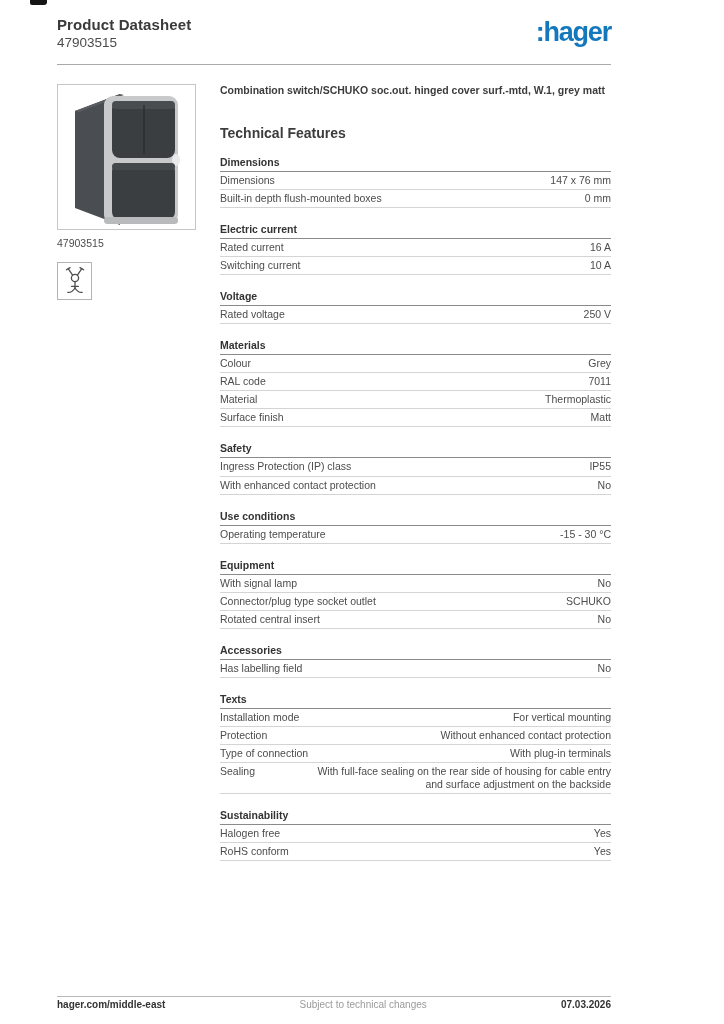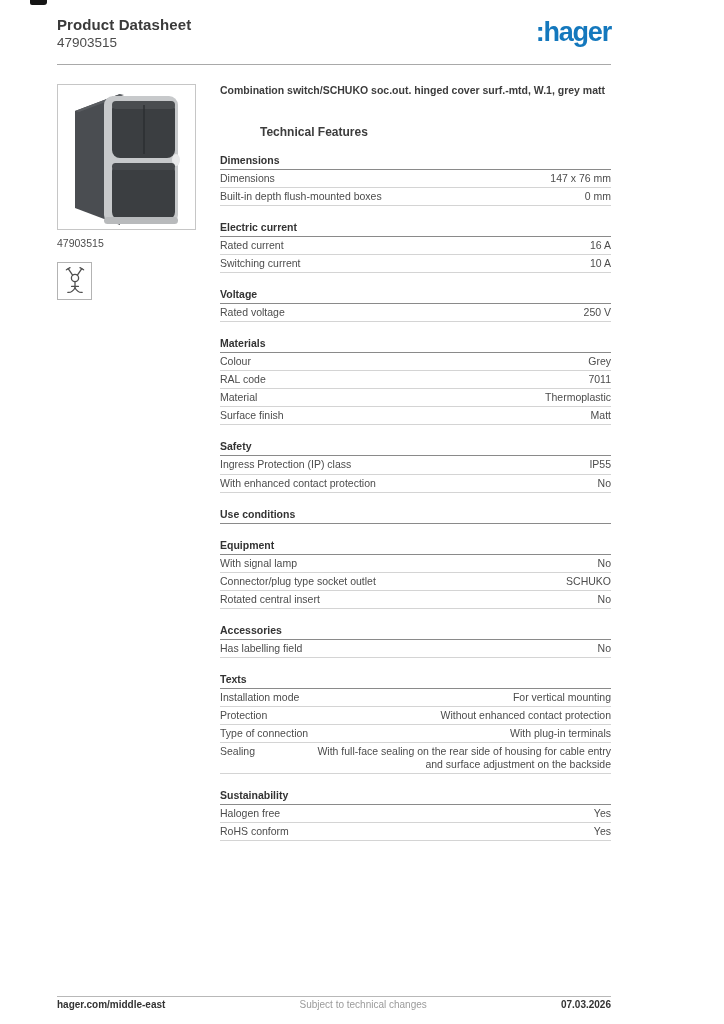--- a/index.html
+++ b/index.html
@@ -21,21 +21,21 @@
   .cols { display:flex; margin-top:19px; }
   .leftcol { width:140px; flex:0 0 140px; }
   .imgbox { width:139px; height:146px; border:1px solid #c6c6c6; background:#fff;
             display:flex; align-items:center; justify-content:center; }
   .caption { font-size:10.5px; color:#4c4c4c; margin-top:7px; }
   .symbox { width:35px; height:38px; border:1px solid #b3b3b3; margin-top:13px;
             display:flex; align-items:center; justify-content:center; }
 
   .content { flex:1; margin-left:23px; }
   .prod-title { font-size:10.5px; font-weight:bold; color:#3c3c3c; line-height:1.3; margin-bottom:27px; }
-  .tech-feat { font-size:12px; font-weight:bold; color:#3c3c3c; margin-bottom:2px;margin-left:40px; }
+  .tech-feat { font-size:14px; font-weight:bold; color:#3c3c3c; margin-bottom:2px; }
 
   .sec { margin-top:15px; }
   .sec-title { font-size:10.5px; font-weight:bold; color:#333333;
                border-bottom:1px solid #8a8a8a; padding-bottom:3px; }
   .row { display:flex; justify-content:space-between; align-items:flex-start;
          border-bottom:1px solid #d4d4d4; padding:2px 0 2.5px; font-size:10.5px; line-height:1.2; }
   .row-label { color:#4c4c4c; white-space:nowrap; padding-right:12px; }
   .row-value { color:#4c4c4c; text-align:right; max-width:76%; }
 
   
@@ -160,20 +160,24 @@
                 <span class="row-label">Ingress Protection (IP) class</span>
                 <span class="row-value">IP55</span>
               </div>
               <div class="row">
                 <span class="row-label">With enhanced contact protection</span>
                 <span class="row-value">No</span>
               </div>
             </section>
             <section class="sec">
               <h3 class="sec-title">Use conditions</h3>
+              <div class="row">
+                <span class="row-label">Operating temperature</span>
+                <span class="row-value">-15 - 30 °C</span>
+              </div>
             </section>
             <section class="sec">
               <h3 class="sec-title">Equipment</h3>
               <div class="row">
                 <span class="row-label">With signal lamp</span>
                 <span class="row-value">No</span>
               </div>
               <div class="row">
                 <span class="row-label">Connector/plug type socket outlet</span>
                 <span class="row-value">SCHUKO</span>

